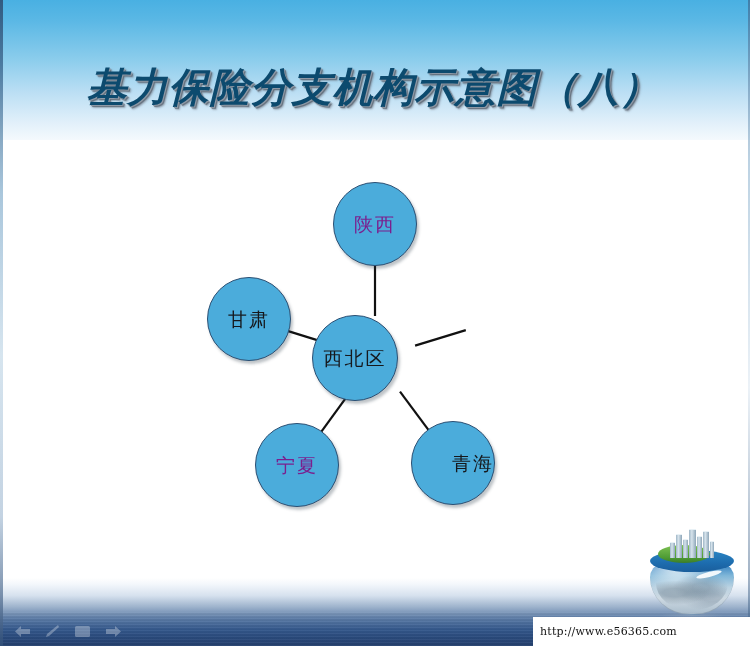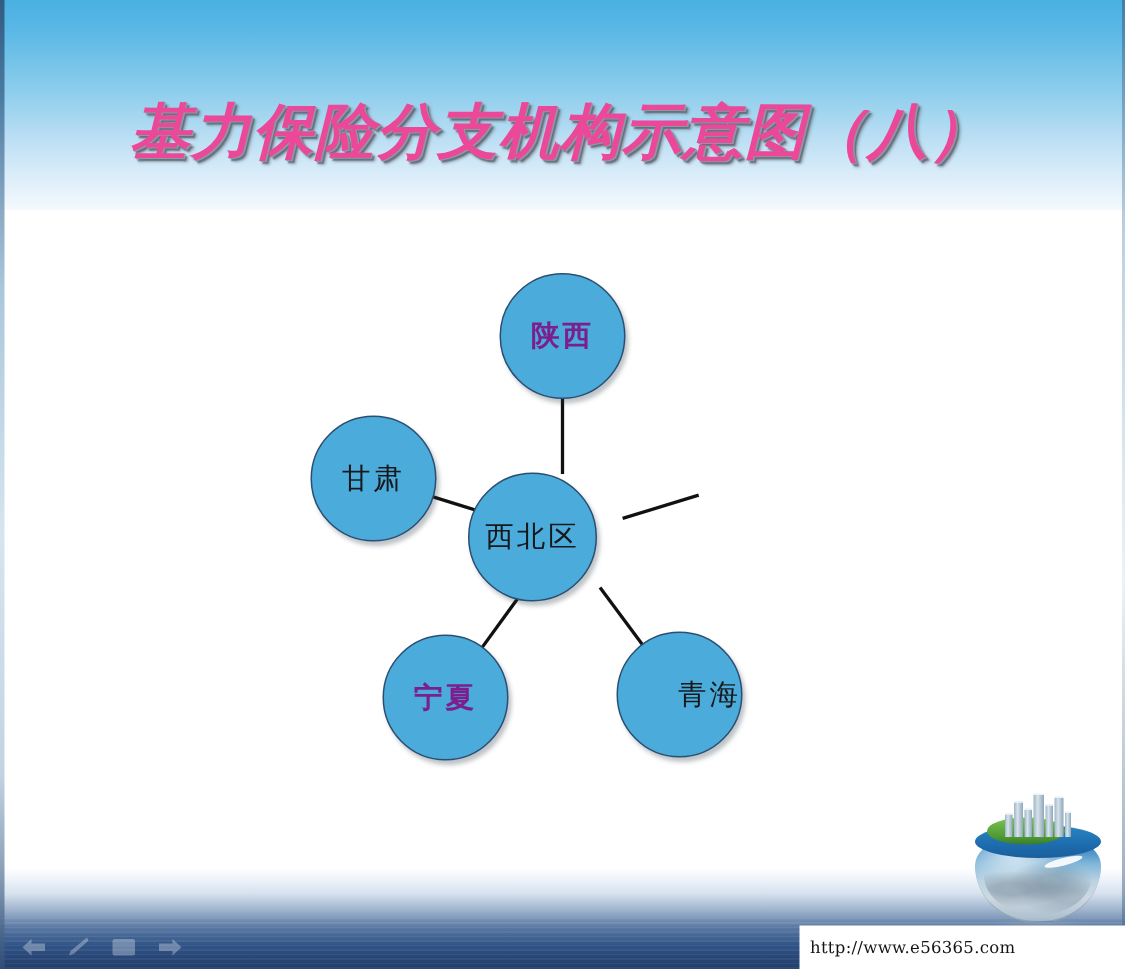--- a/index.html
+++ b/index.html
@@ -89,21 +89,21 @@
     position: absolute;
     left: 0;
     top: 60px;
     width: 747px;
     text-align: center;
     font-family: Liberation Sans, sans-serif;
     font-size: 40px;
     font-weight: bold;
     font-style: italic;
     letter-spacing: 1px;
-    color: #ec4899;
+    color: #0c4a6e;
     white-space: nowrap;
     text-shadow:
        1px 1px 0 #8e99a6,
        2px 2px 1px rgba(90,100,112,.85),
        3px 3px 2px rgba(120,130,142,.55);
   }
 
   
   .diagram {
     position: absolute;
@@ -134,21 +134,21 @@
     font-weight: normal;
     letter-spacing: 2px;
     line-height: 1;
     white-space: nowrap;
     user-select: none;
   }
   .node.center {
     background: #4fb0dd;
   }
   .lbl-dark  { color: #16181c; }
-  .lbl-purple{ color: #7b1f8e; font-weight: bold; }
+  .lbl-purple{ color: #7b1f8e; }
 
   
   .globe {
     position: absolute;
     left: 644px;
     top: 528px;
     width: 96px;
     height: 92px;
   }
   .globe-sphere {

